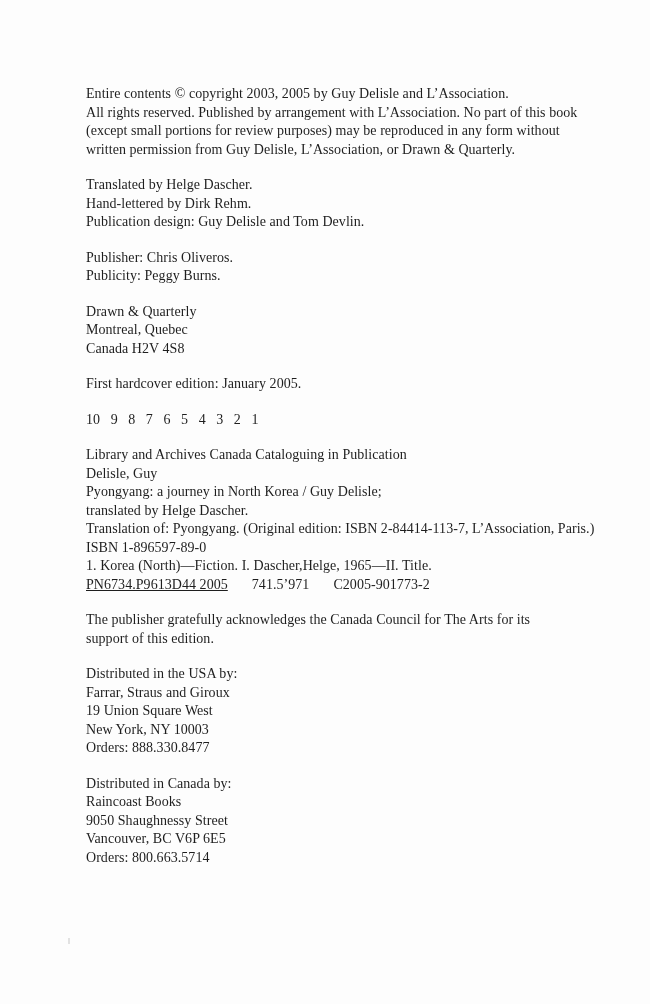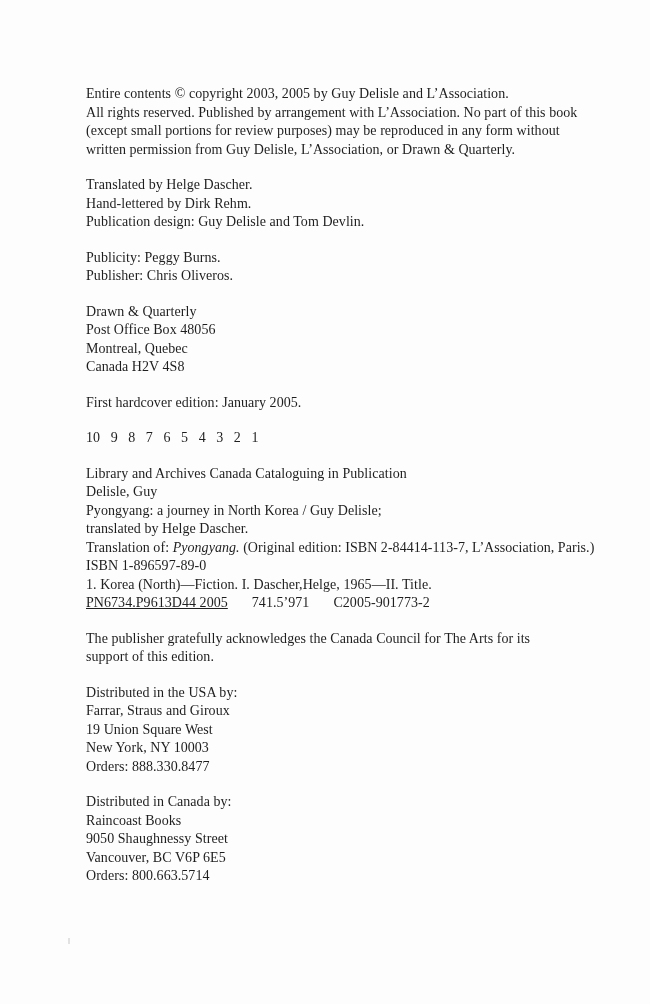--- a/index.html
+++ b/index.html
@@ -35,21 +35,20 @@
     word-spacing: 7px;
   }
   .cat-first {
     margin-right: 24px;
     text-decoration: underline;
   }
   .cat-mid {
     margin-right: 24px;
   }
   .italic {
-    font-style: italic;
   }
   .scan-artifact {
     position: absolute;
     left: 68px;
     top: 938px;
     width: 2px;
     height: 6px;
     background: #e2e2e2;
   }
 </style>
@@ -65,27 +64,26 @@
     <div class="line">written permission from Guy Delisle, L’Association, or Drawn &amp; Quarterly.</div>
   </section>
 
   <section class="block">
     <div class="line">Translated by Helge Dascher.</div>
     <div class="line">Hand-lettered by Dirk Rehm.</div>
     <div class="line">Publication design: Guy Delisle and Tom Devlin.</div>
   </section>
 
   <section class="block">
+    <div class="line">Publisher: Chris Oliveros.</div>
     <div class="line">Publicity: Peggy Burns.</div>
-    <div class="line">Publisher: Chris Oliveros.</div>
   </section>
 
   <section class="block">
     <div class="line">Drawn &amp; Quarterly</div>
-    <div class="line">Post Office Box 48056</div>
     <div class="line">Montreal, Quebec</div>
     <div class="line">Canada H2V 4S8</div>
   </section>
 
   <section class="block">
     <div class="line">First hardcover edition: January 2005.</div>
   </section>
 
   <section class="block">
     <div class="line print-run">10 9 8 7 6 5 4 3 2 1</div>

